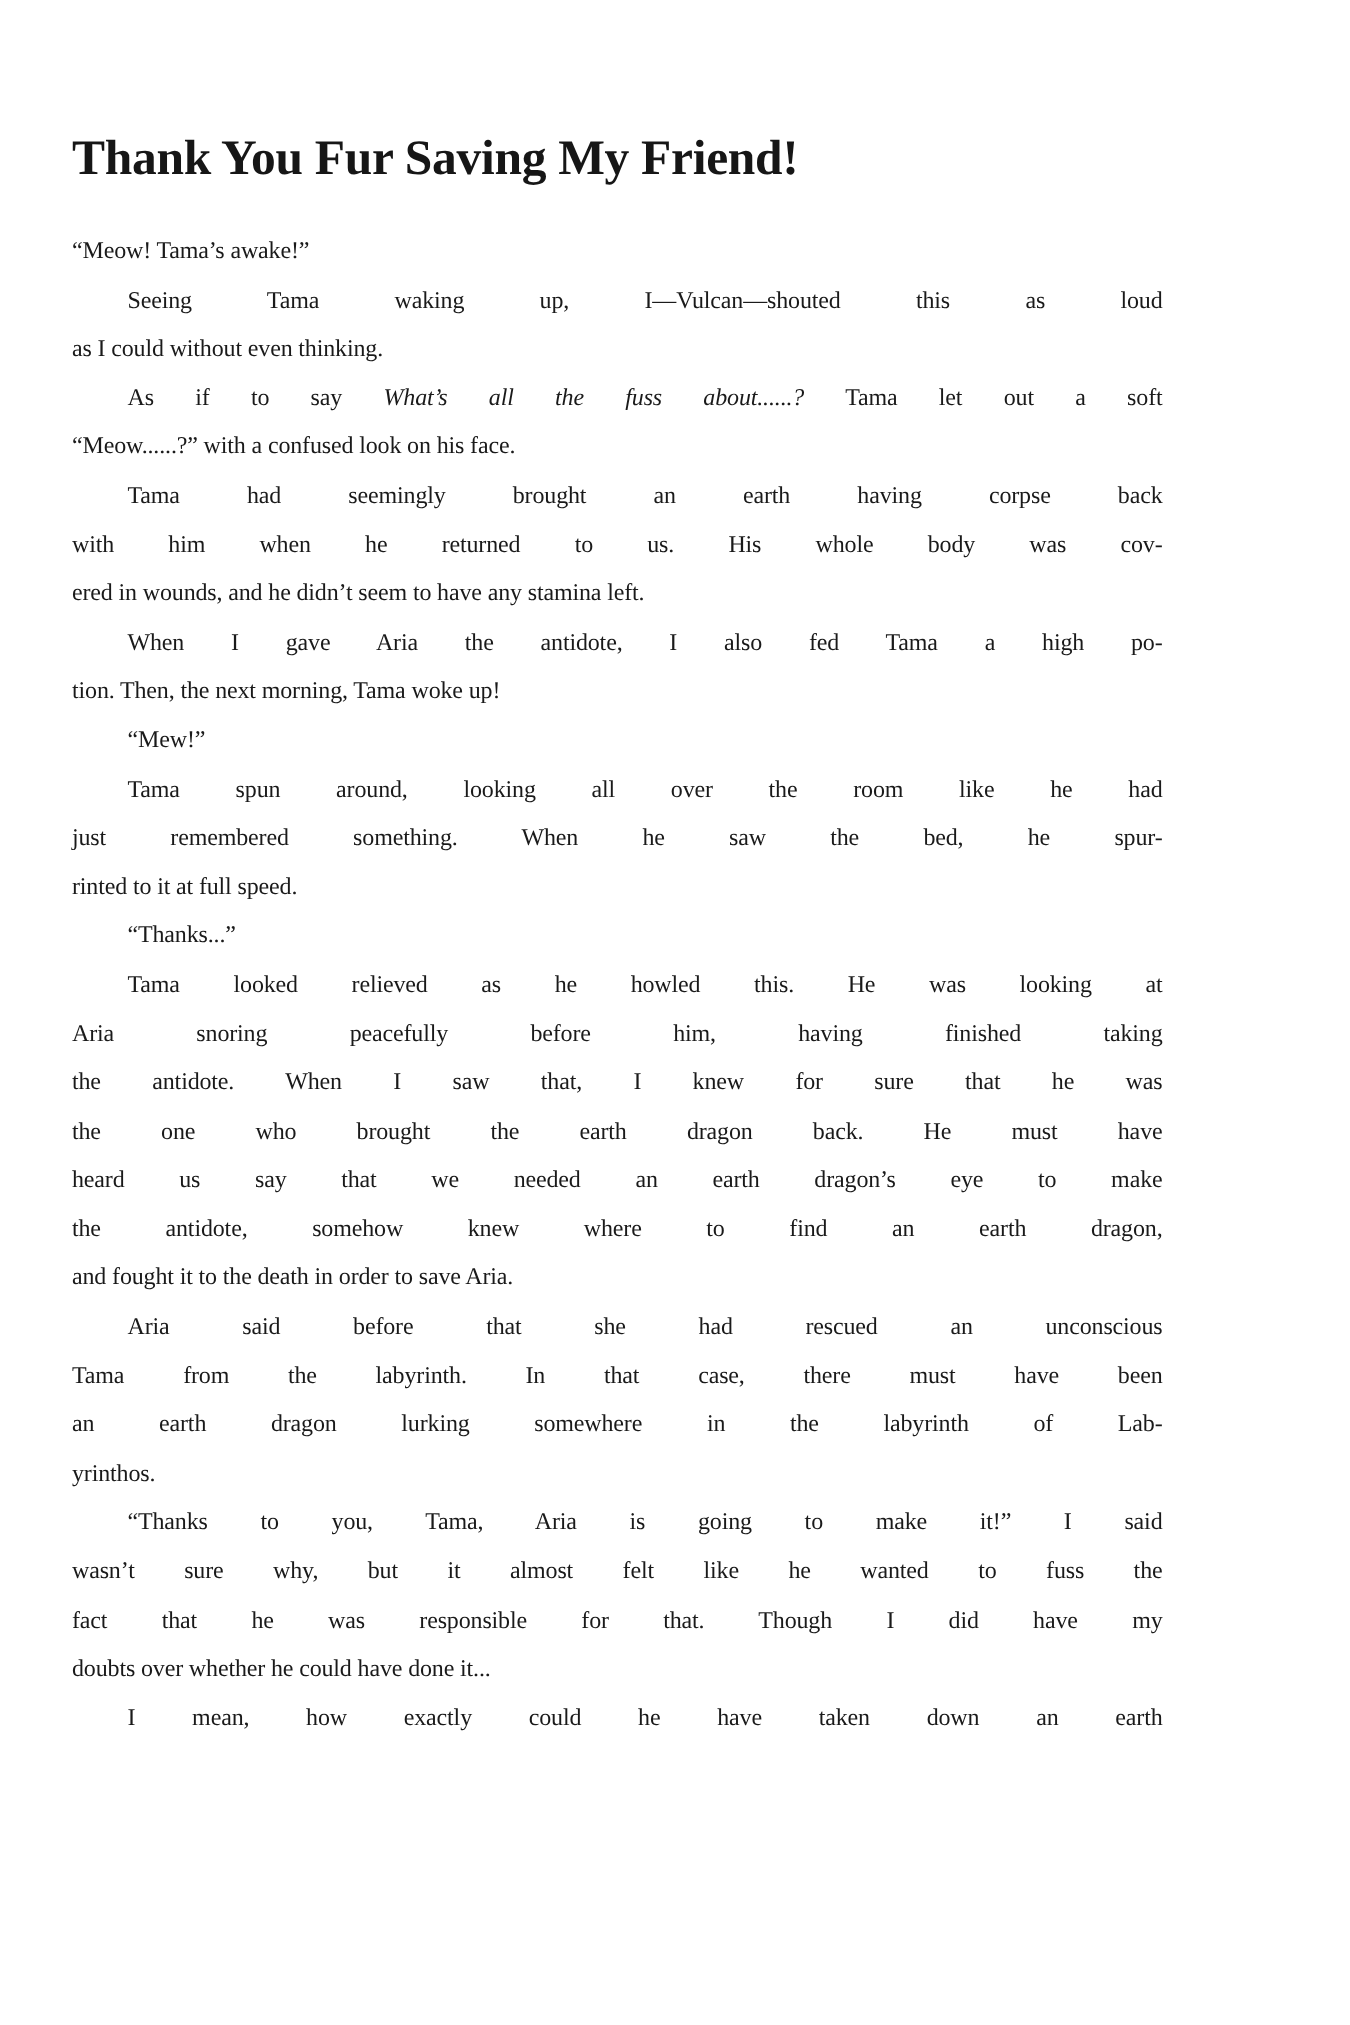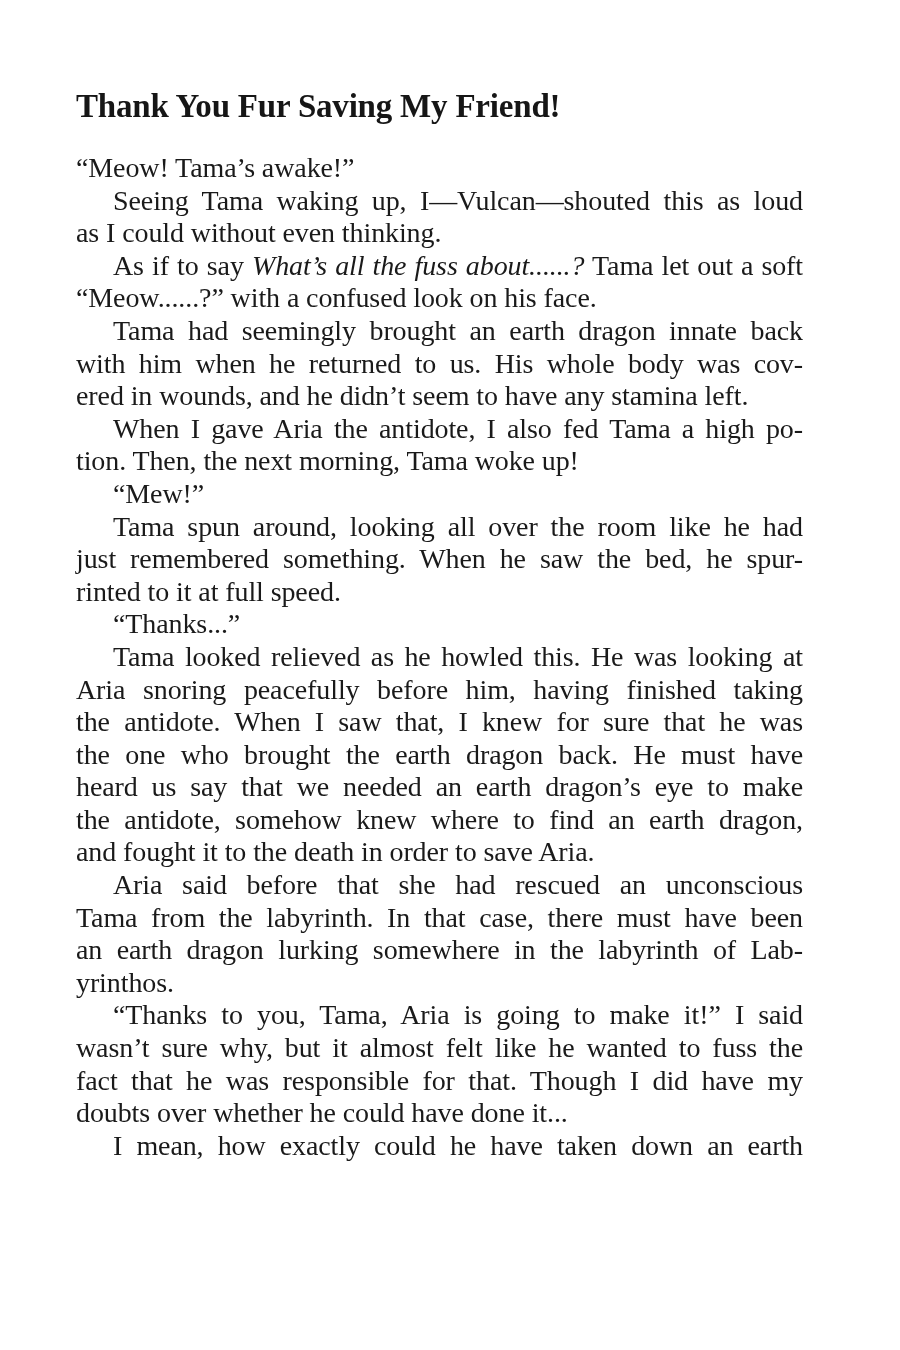--- a/index.html
+++ b/index.html
@@ -6,36 +6,35 @@
   body { background: #ffffff; }
 
   .page {
     position: relative;
     width: 844px;
     height: 1350px;
     background: #ffffff;
     box-sizing: border-box;
     padding: 86px 69px 0 48px;
     overflow: hidden;
-    margin-left: 28px;
   }
 
   .chapter-title {
     margin: 0 0 26px 0;
     font-family: "Liberation Serif", "DejaVu Serif", serif;
     font-weight: 700;
     font-size: 33px;
     line-height: 40px;
     color: #161616;
     letter-spacing: -0.2px;
   }
 
   .body-text {
     font-family: "Liberation Serif", "DejaVu Serif", serif;
-    font-size: 28px;
+    font-size: 16px;
     line-height: 32.6px;
     color: #1a1a1a;
     letter-spacing: -0.1px;
   }
 
   .para { margin: 0; padding: 0; }
 
   .line {
     text-align: left;
     white-space: normal;
@@ -62,21 +61,21 @@
       </div>
       <div class="para">
         <div class="line just indent">Seeing Tama waking up, I—Vulcan—shouted this as loud</div>
         <div class="line">as I could without even thinking.</div>
       </div>
       <div class="para">
         <div class="line just indent"><span>As if to say </span><em>What’s all the fuss about......?</em><span> Tama let out a soft</span></div>
         <div class="line">“Meow......?” with a confused look on his face.</div>
       </div>
       <div class="para">
-        <div class="line just indent">Tama had seemingly brought an earth dragon innate back</div>
+        <div class="line just indent">Tama had seemingly brought an earth having corpse back</div>
         <div class="line just">with him when he returned to us. His whole body was cov-</div>
         <div class="line">ered in wounds, and he didn’t seem to have any stamina left.</div>
       </div>
       <div class="para">
         <div class="line just indent">When I gave Aria the antidote, I also fed Tama a high po-</div>
         <div class="line">tion. Then, the next morning, Tama woke up!</div>
       </div>
       <div class="para">
         <div class="line indent">“Mew!”</div>
       </div>

